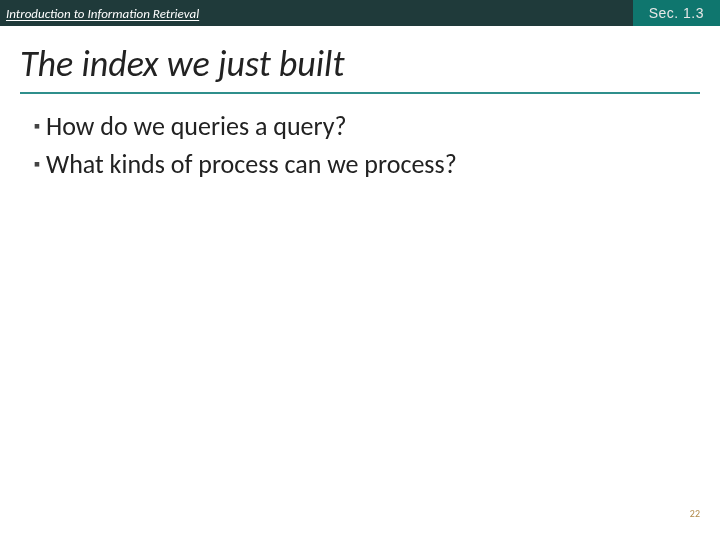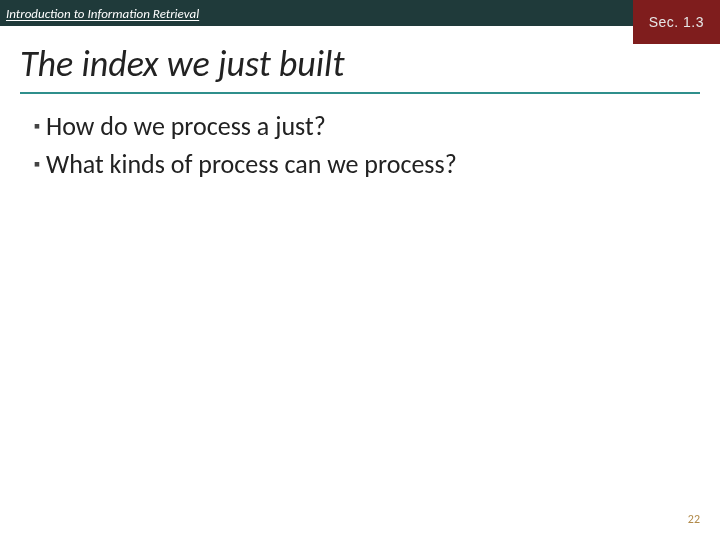--- a/index.html
+++ b/index.html
@@ -1,29 +1,29 @@
 <!DOCTYPE html>
 <html><head>
 <meta charset="utf-8">
 <style>
   * { margin: 0; padding: 0; box-sizing: border-box; }
   html, body { width: 720px; height: 540px; font-family: Calibri, "Segoe UI", Arial, sans-serif; background: #fff; overflow: hidden; }
   .slide { position: relative; width: 720px; height: 540px; background: #fff; }
   .header-bar { position: absolute; top: 0; left: 0; width: 100%; height: 26px; background: #1f3a3a; display: flex; align-items: center; }
   .header-left { color: #fff; font-size: 13px; font-style: italic; padding-left: 6px; text-decoration: underline; text-underline-offset: 2px; }
-  .header-right-box { position: absolute; right: 0; top: 0; height: 44px; background: #7f1d1d; display: flex; align-items: center; padding: 0 16px; }
+  .header-right-box { position: absolute; right: 0; top: 0; height: 26px; background: #0f766e; display: flex; align-items: center; padding: 0 16px; }
   .header-right-text { color: #e6e6e6; font-size: 14px; font-family: Verdana, Arial, sans-serif; letter-spacing: 0.5px; }
   .title-area { position: absolute; top: 42px; left: 20px; right: 20px; font-style: italic; }
   .title-text { font-size: 36px; color: #222; font-weight: 400; }
   .title-rule { margin-top: 6px; height: 0; border-top: 2.5px solid #2f8f8c; width: 100%; }
   .body-area { position: absolute; top: 110px; left: 28px; right: 28px; }
   .bullet-item { display: flex; align-items: flex-start; margin-bottom: 6px; }
   .bullet-marker { width: 18px; flex-shrink: 0; font-size: 18px; color: #444; line-height: 32px; text-align: center; }
   .bullet-text { font-size: 26px; color: #222; line-height: 32px; }
-  .page-number { position: absolute; bottom: 14px; right: 20px; font-size: 12px; color: #b18a4a; font-family: Calibri, Arial, sans-serif; }
+  .page-number { position: absolute; bottom: 20px; right: 20px; font-size: 10px; color: #b18a4a; font-family: Calibri, Arial, sans-serif; }
 </style>
 </head>
 <body>
 
 <div class="slide">
 
   <div class="header-bar">
     <span class="header-left">Introduction to Information Retrieval</span>
     <div class="header-right-box">
       <span class="header-right-text">Sec. 1.3</span>
@@ -31,21 +31,21 @@
   </div>
 
   <div class="title-area">
     <div class="title-text">The index we just built</div>
     <div class="title-rule"></div>
   </div>
 
   <div class="body-area">
     <div class="bullet-item">
       <span class="bullet-marker">▪</span>
-      <span class="bullet-text">How do we process a just?</span>
+      <span class="bullet-text">How do we queries a query?</span>
     </div>
     <div class="bullet-item">
       <span class="bullet-marker">▪</span>
       <span class="bullet-text">What kinds of process can we process?</span>
     </div>
   </div>
 
   <div class="page-number">22</div>
 
 </div>

